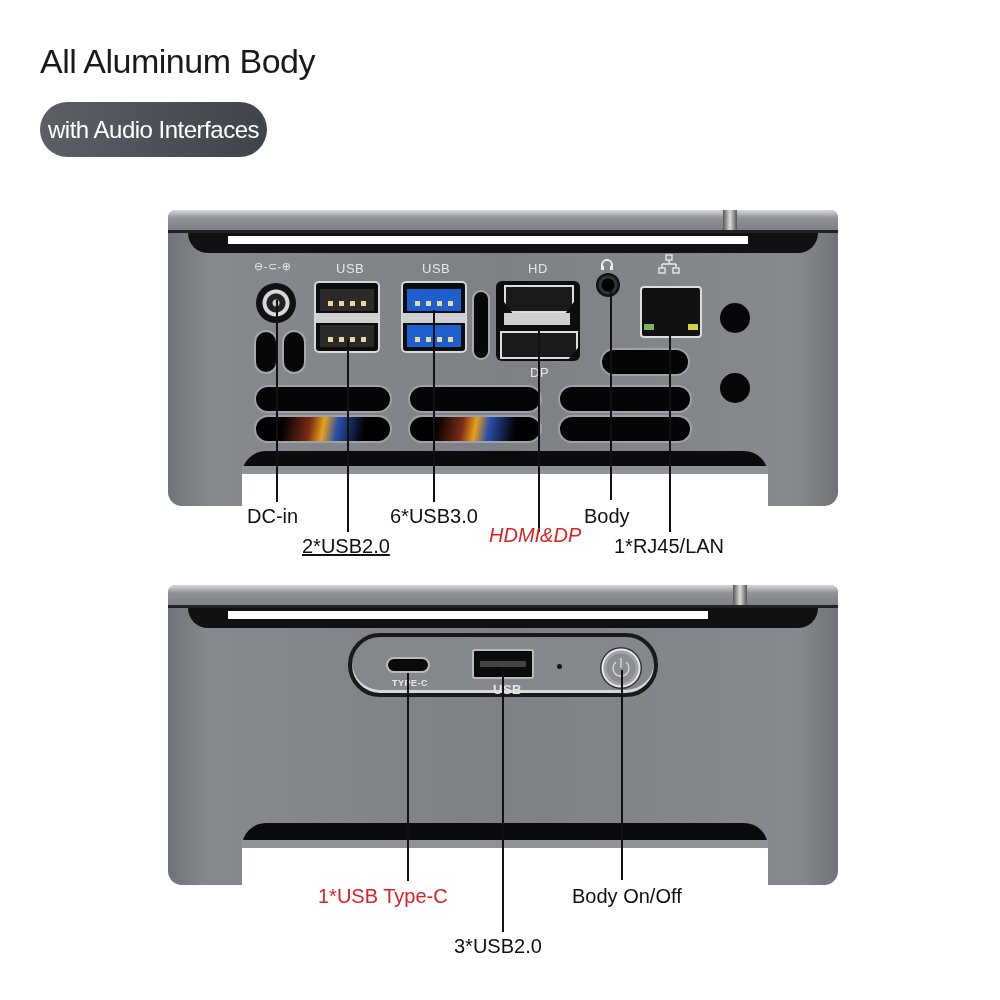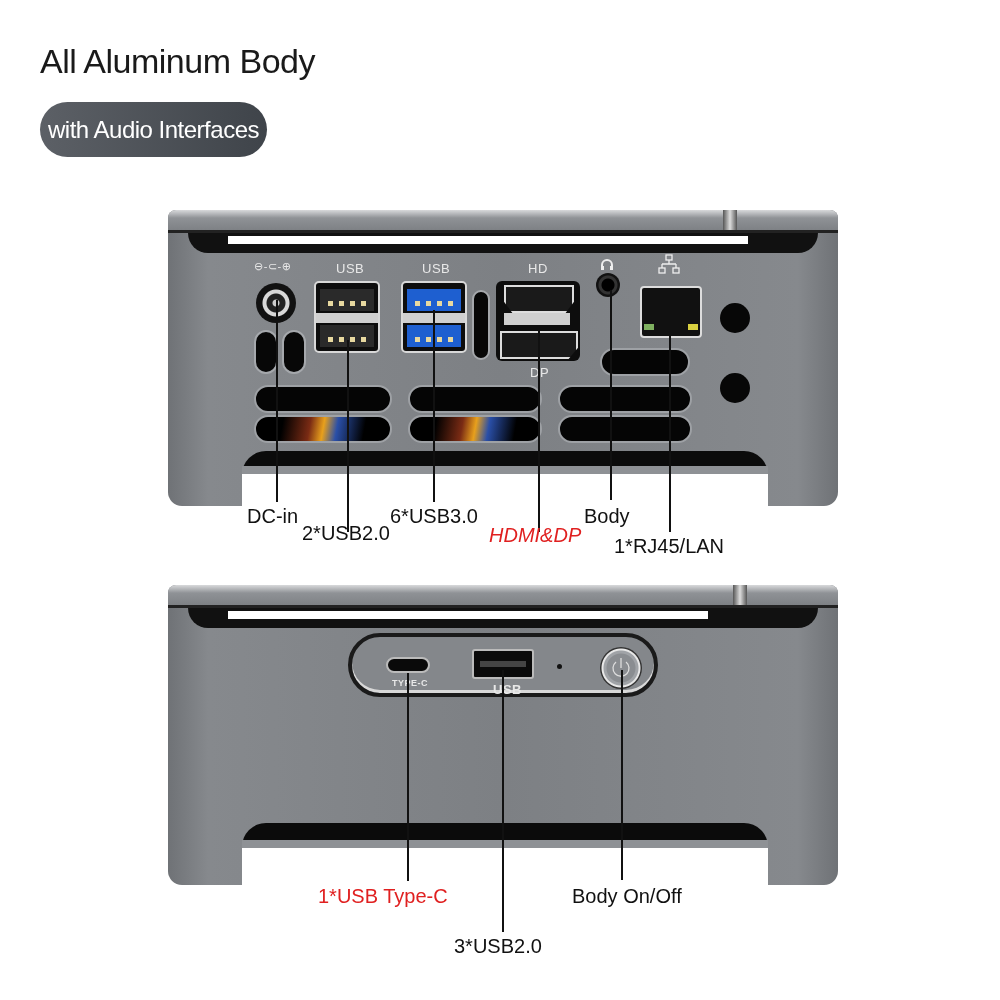--- a/index.html
+++ b/index.html
@@ -111,21 +111,21 @@
 </div>
 
 <div class="abs line" style="left:276px;top:300px;height:202px;"></div>
 <div class="abs line" style="left:347px;top:340px;height:192px;"></div>
 <div class="abs line" style="left:433px;top:310px;height:192px;"></div>
 <div class="abs line" style="left:538px;top:330px;height:202px;"></div>
 <div class="abs line" style="left:610px;top:290px;height:210px;"></div>
 <div class="abs line" style="left:669px;top:320px;height:212px;"></div>
 
 <div class="abs label" style="left:247px;top:505px;">DC-in</div>
-<div class="abs label" style="left:302px;top:522px;">2*USB2.0</div>
+<div class="abs label" style="left:302px;top:535px;text-decoration:underline;">2*USB2.0</div>
 <div class="abs label" style="left:390px;top:505px;">6*USB3.0</div>
 <div class="abs label red" style="left:489px;top:524px;font-style:italic;">HDMI&amp;DP</div>
 <div class="abs label" style="left:584px;top:505px;">Body</div>
 <div class="abs label" style="left:614px;top:535px;">1*RJ45/LAN</div>
 
 <div class="abs device" style="left:168px;top:585px;height:300px;">
   <div class="abs topcap"></div>
   <div class="abs seam"></div>
   <div class="abs topgap">
     <div class="abs topgap-inner" style="width:480px;"></div>

